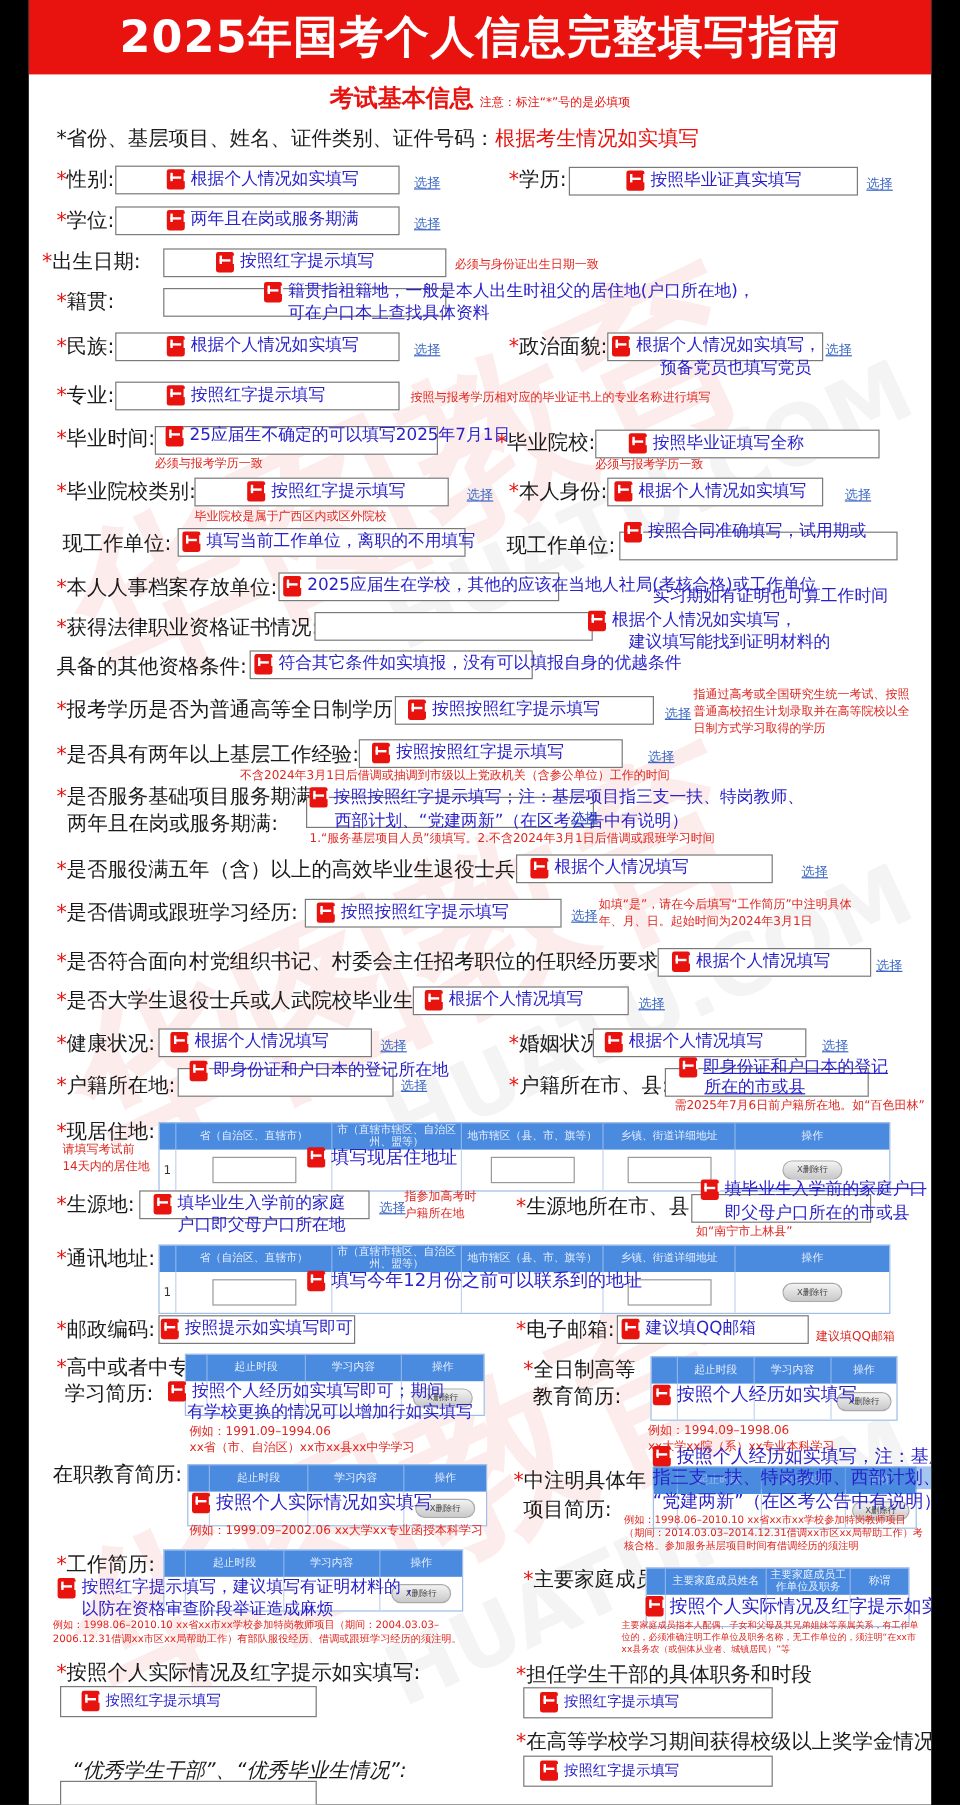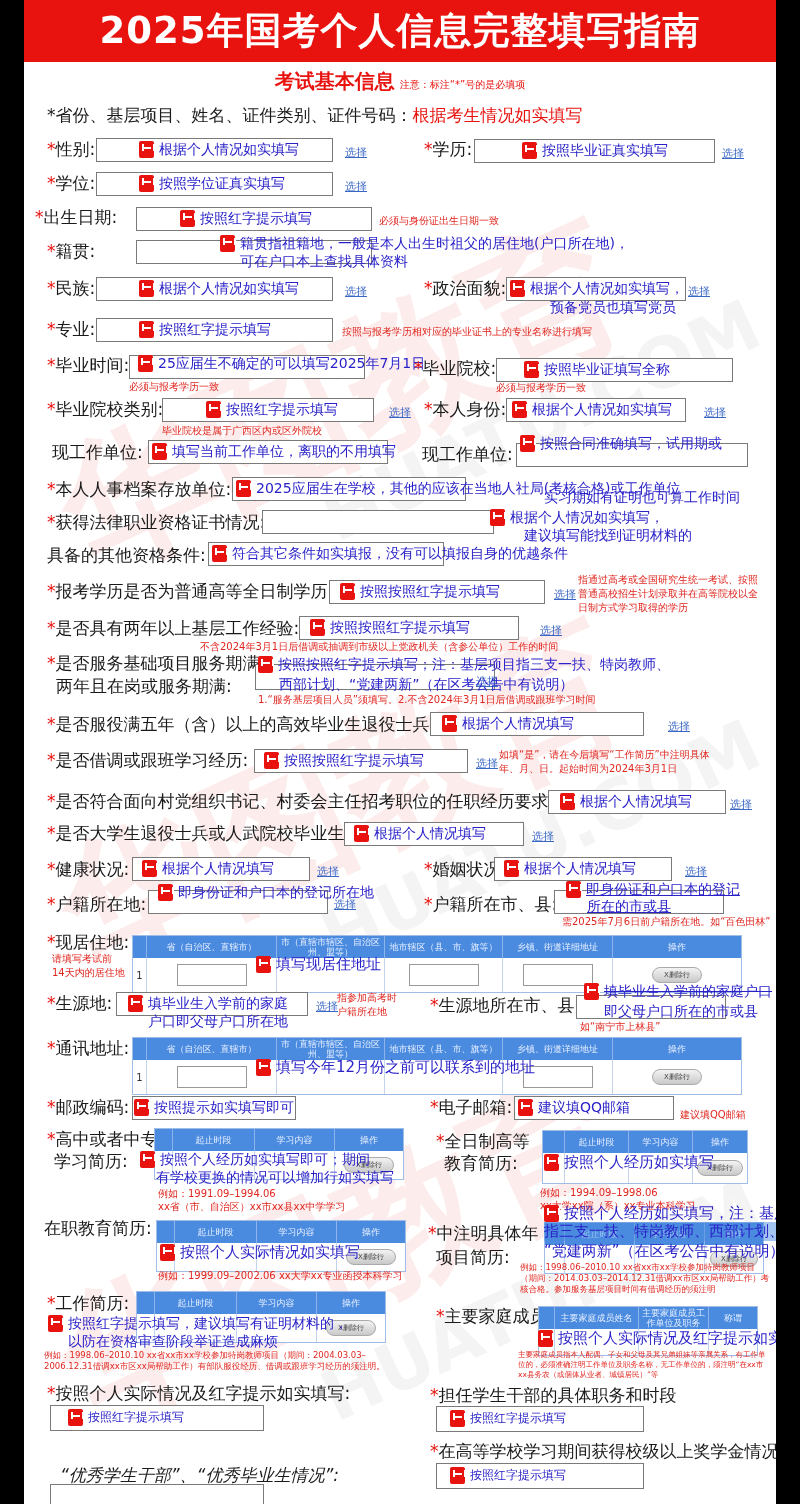--- a/index.html
+++ b/index.html
@@ -68,21 +68,21 @@
   <div class="hint" style="left:498px;top:141px;">
       <span class="ico"></span>
       <span>按照毕业证真实填写</span>
     </div>
   <div class="sel" style="left:698px;top:146px;">选择</div>
 
   <div class="abs lbl" style="left:23px;top:172px;"><span class="star">*</span><span>学位:</span></div>
   <div class="box" style="left:72px;top:172px;width:237px;"></div>
   <div class="hint" style="left:115px;top:174px;">
       <span class="ico"></span>
-      <span>按照学位证真实填写</span>
+      <span>两年且在岗或服务期满</span>
     </div>
   <div class="sel" style="left:321px;top:179px;">选择</div>
 
   <div class="abs lbl" style="left:11px;top:206px;"><span class="star">*</span><span>出生日期:</span></div>
   <div class="box" style="left:112px;top:207px;width:236px;"></div>
   <div class="hint" style="left:156px;top:209px;">
       <span class="ico"></span>
       <span>按照红字提示填写</span>
     </div>
   <div class="note" style="left:355px;top:214px;">必须与身份证出生日期一致</div>

